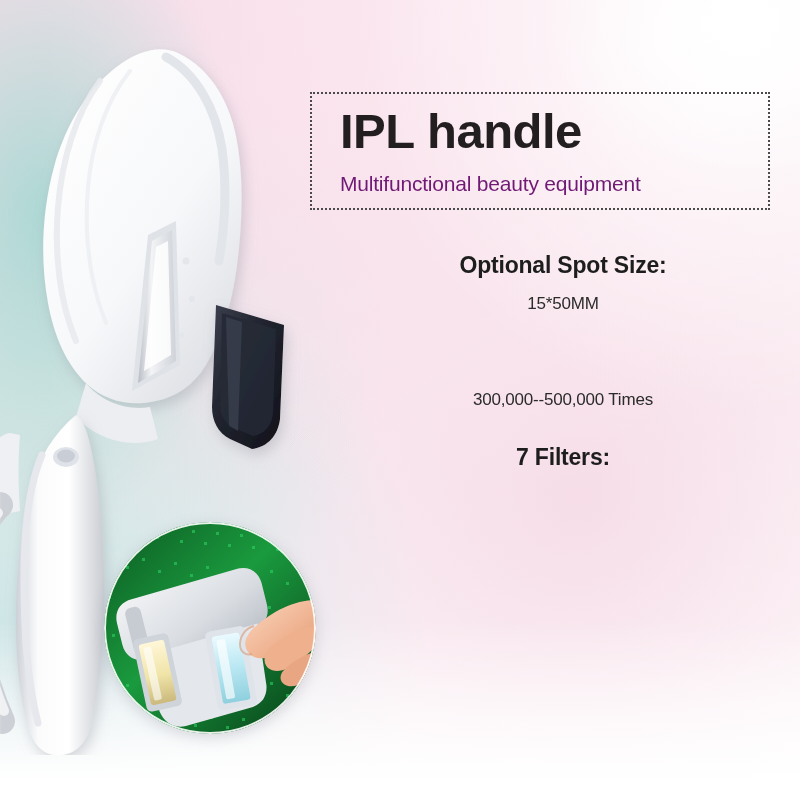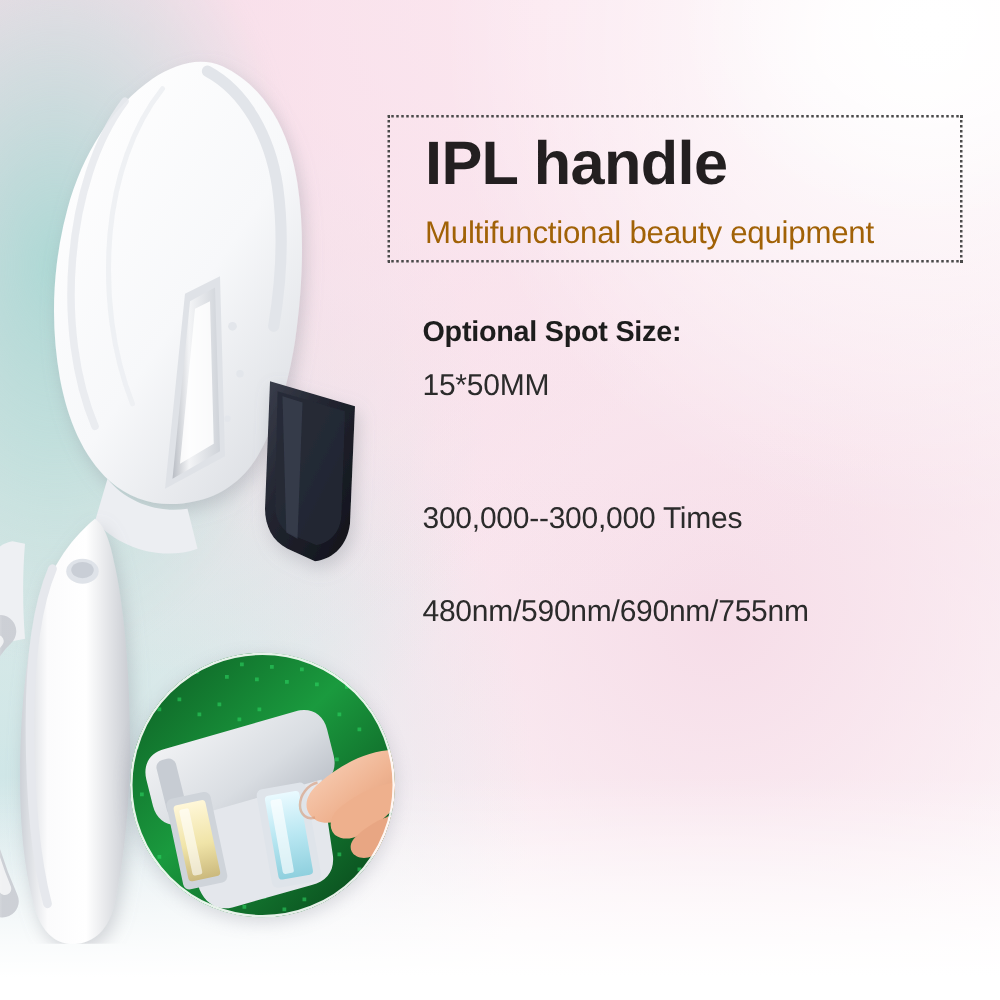--- a/index.html
+++ b/index.html
@@ -91,39 +91,40 @@
     font-size: 49px;
     font-weight: bold;
     color: #231f20;
     letter-spacing: -0.5px;
     line-height: 1.05;
   }
   .title-sub {
     position: absolute;
     left: 340px;
     top: 172px;
-    font-size: 25px;
-    color: #a16207;
+    font-size: 21px;
+    color: #701a75;
     letter-spacing: -0.2px;
     text-align: center;
   }
   .specs {
     position: absolute;
     left: 338px;
     top: 252px;
     width: 450px;
+    text-align: center;
   }
   .spec-head {
     font-size: 23px;
     font-weight: bold;
     color: #1d1d1d;
     letter-spacing: -0.2px;
   }
   .spec-val {
-    font-size: 24px;
+    font-size: 17px;
     color: #2b2b2b;
     letter-spacing: -0.2px;
     line-height: 1.32;
   }
   .gap-a { height: 14px; }
   .gap-b { height: 30px; }
   .gap-c { height: 30px; }
   .gap-d { height: 14px; }
   .gap-e { height: 32px; }
   .gap-f { height: 12px; }
@@ -402,20 +403,20 @@
   <div class="specs">
 
     <div class="spec-head">Optional Spot Size:</div>
     <div class="gap-a"></div>
     <div class="spec-val">15*50MM</div>
 
     <div class="gap-b"></div>
 
     <div class="gap-c"></div>
     <div class="gap-d"></div>
-    <div class="spec-val">300,000--300,000 Times</div>
+    <div class="spec-val">300,000--500,000 Times</div>
 
     <div class="gap-e"></div>
+    <div class="spec-head">7 Filters:</div>
     <div class="gap-f"></div>
-    <div class="spec-val">480nm/590nm/690nm/755nm</div>
   </div>
 
 </div>
 
 </body></html>

